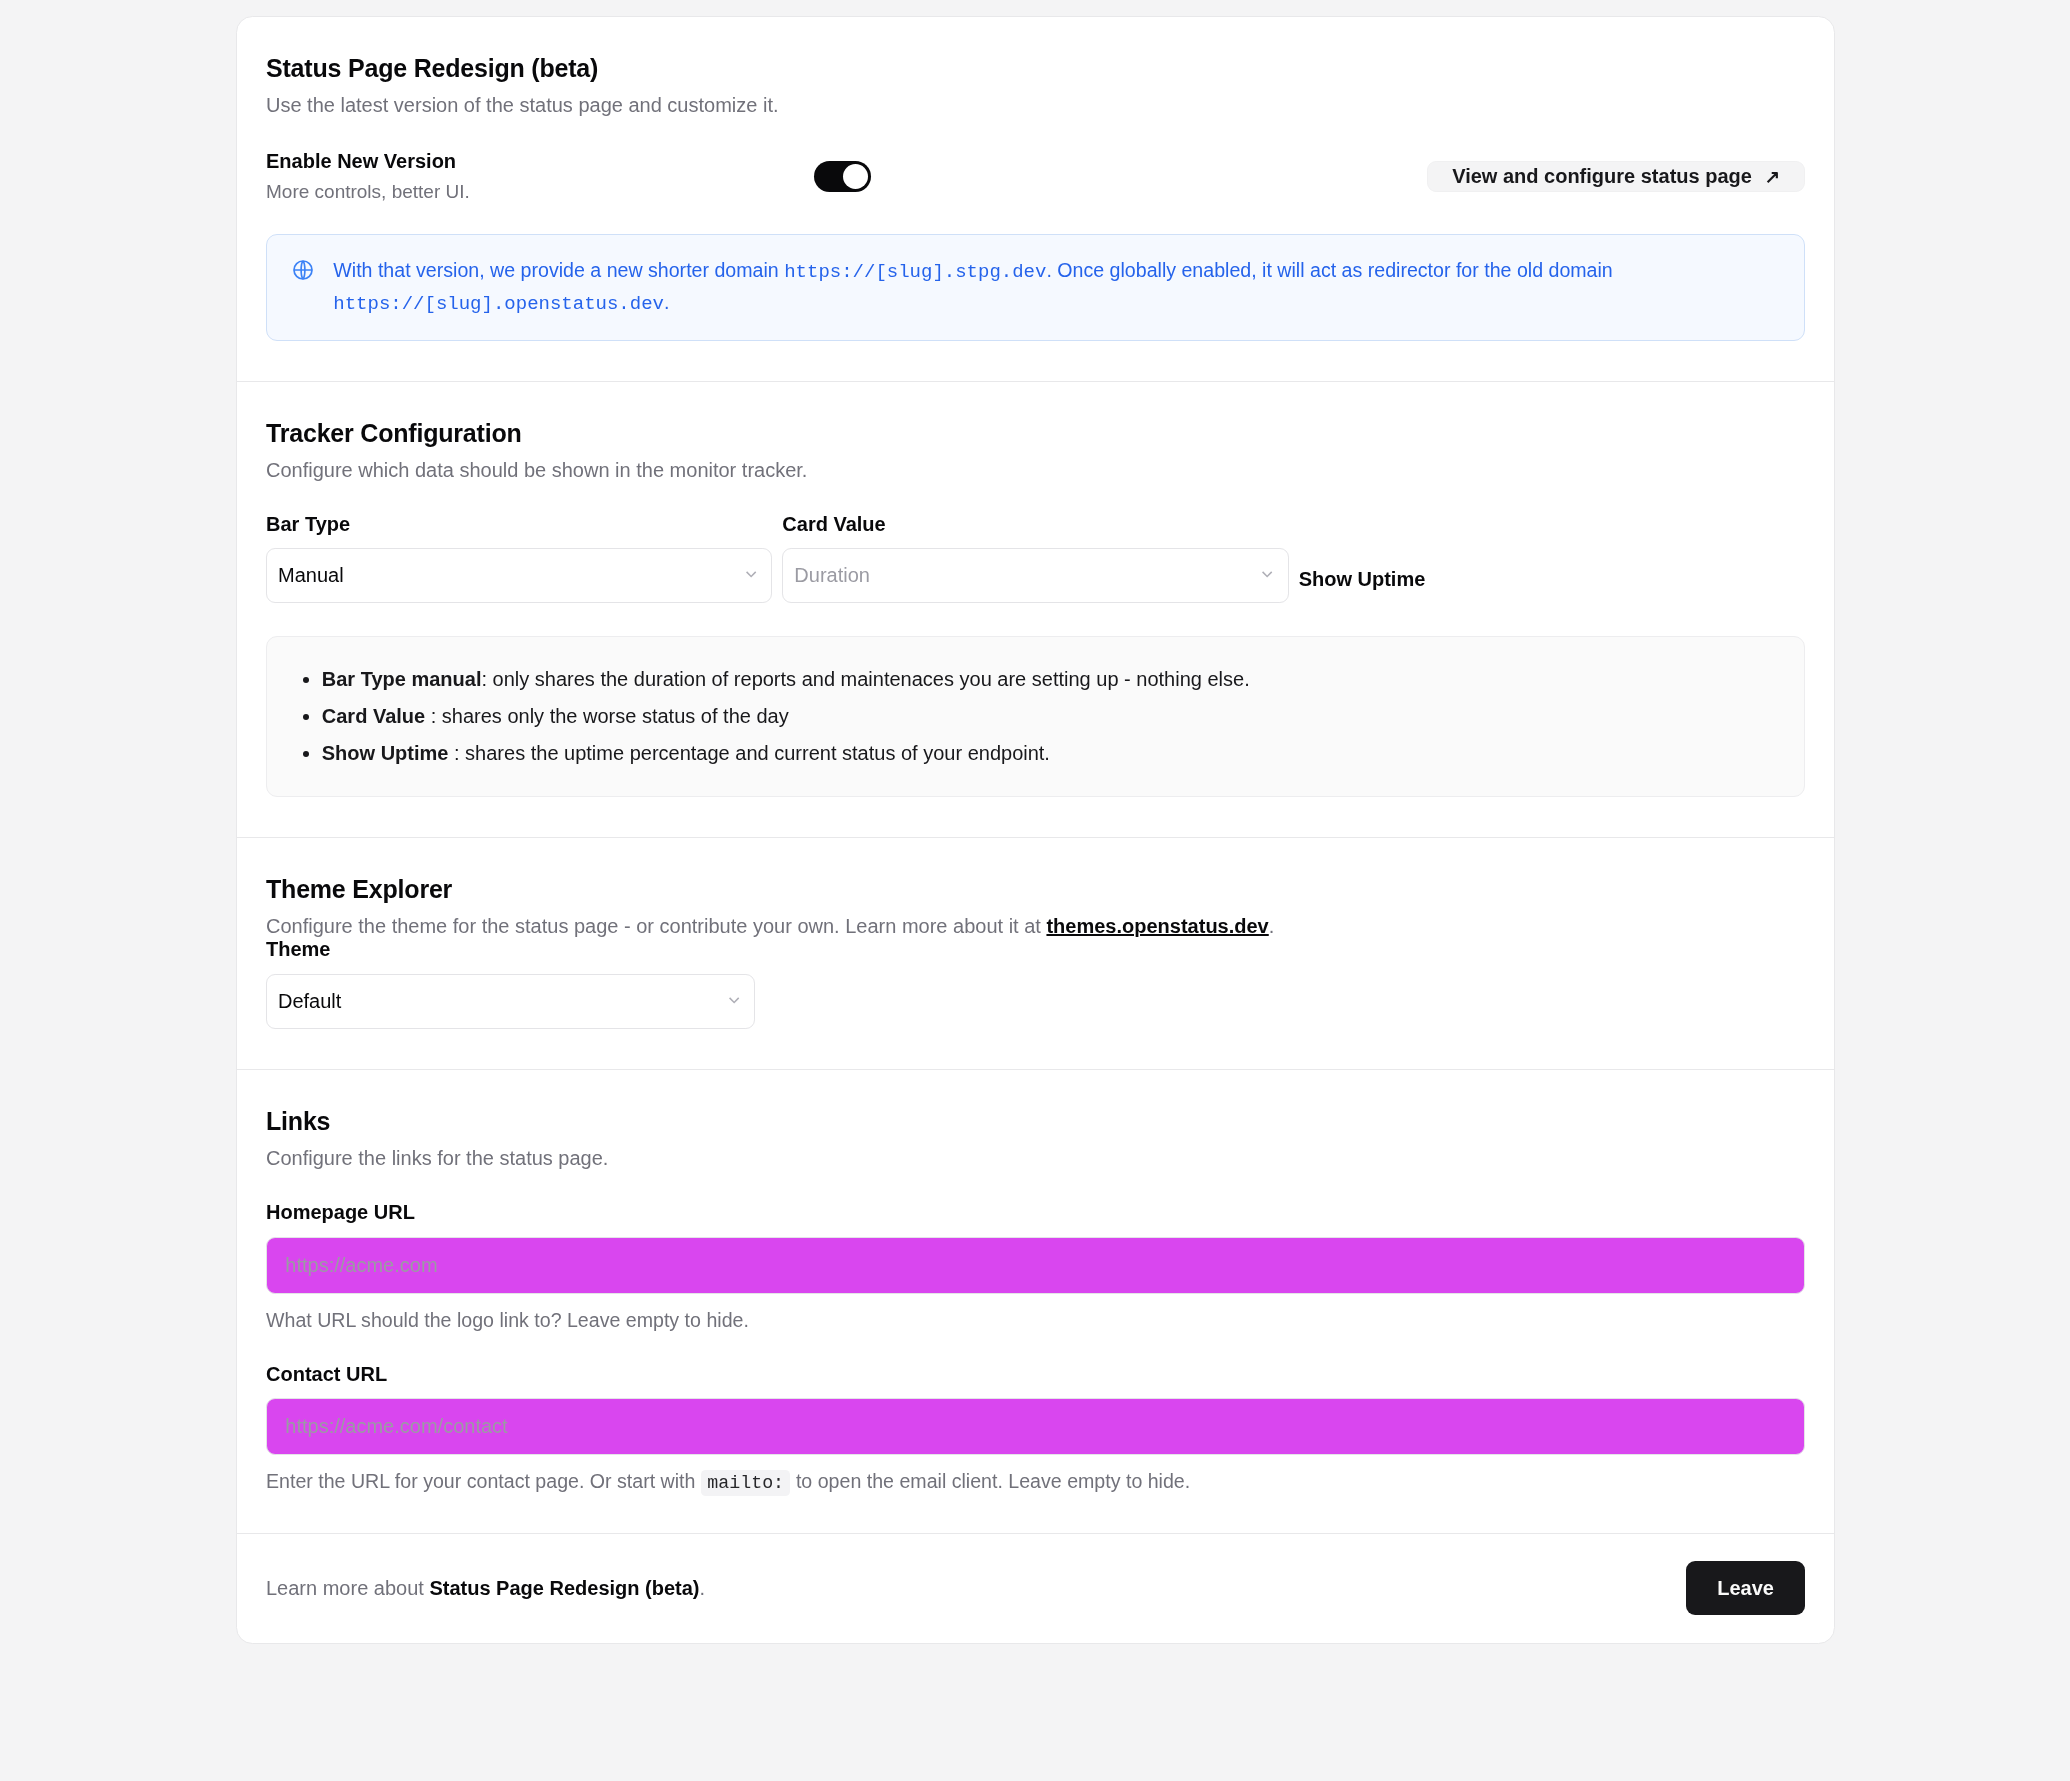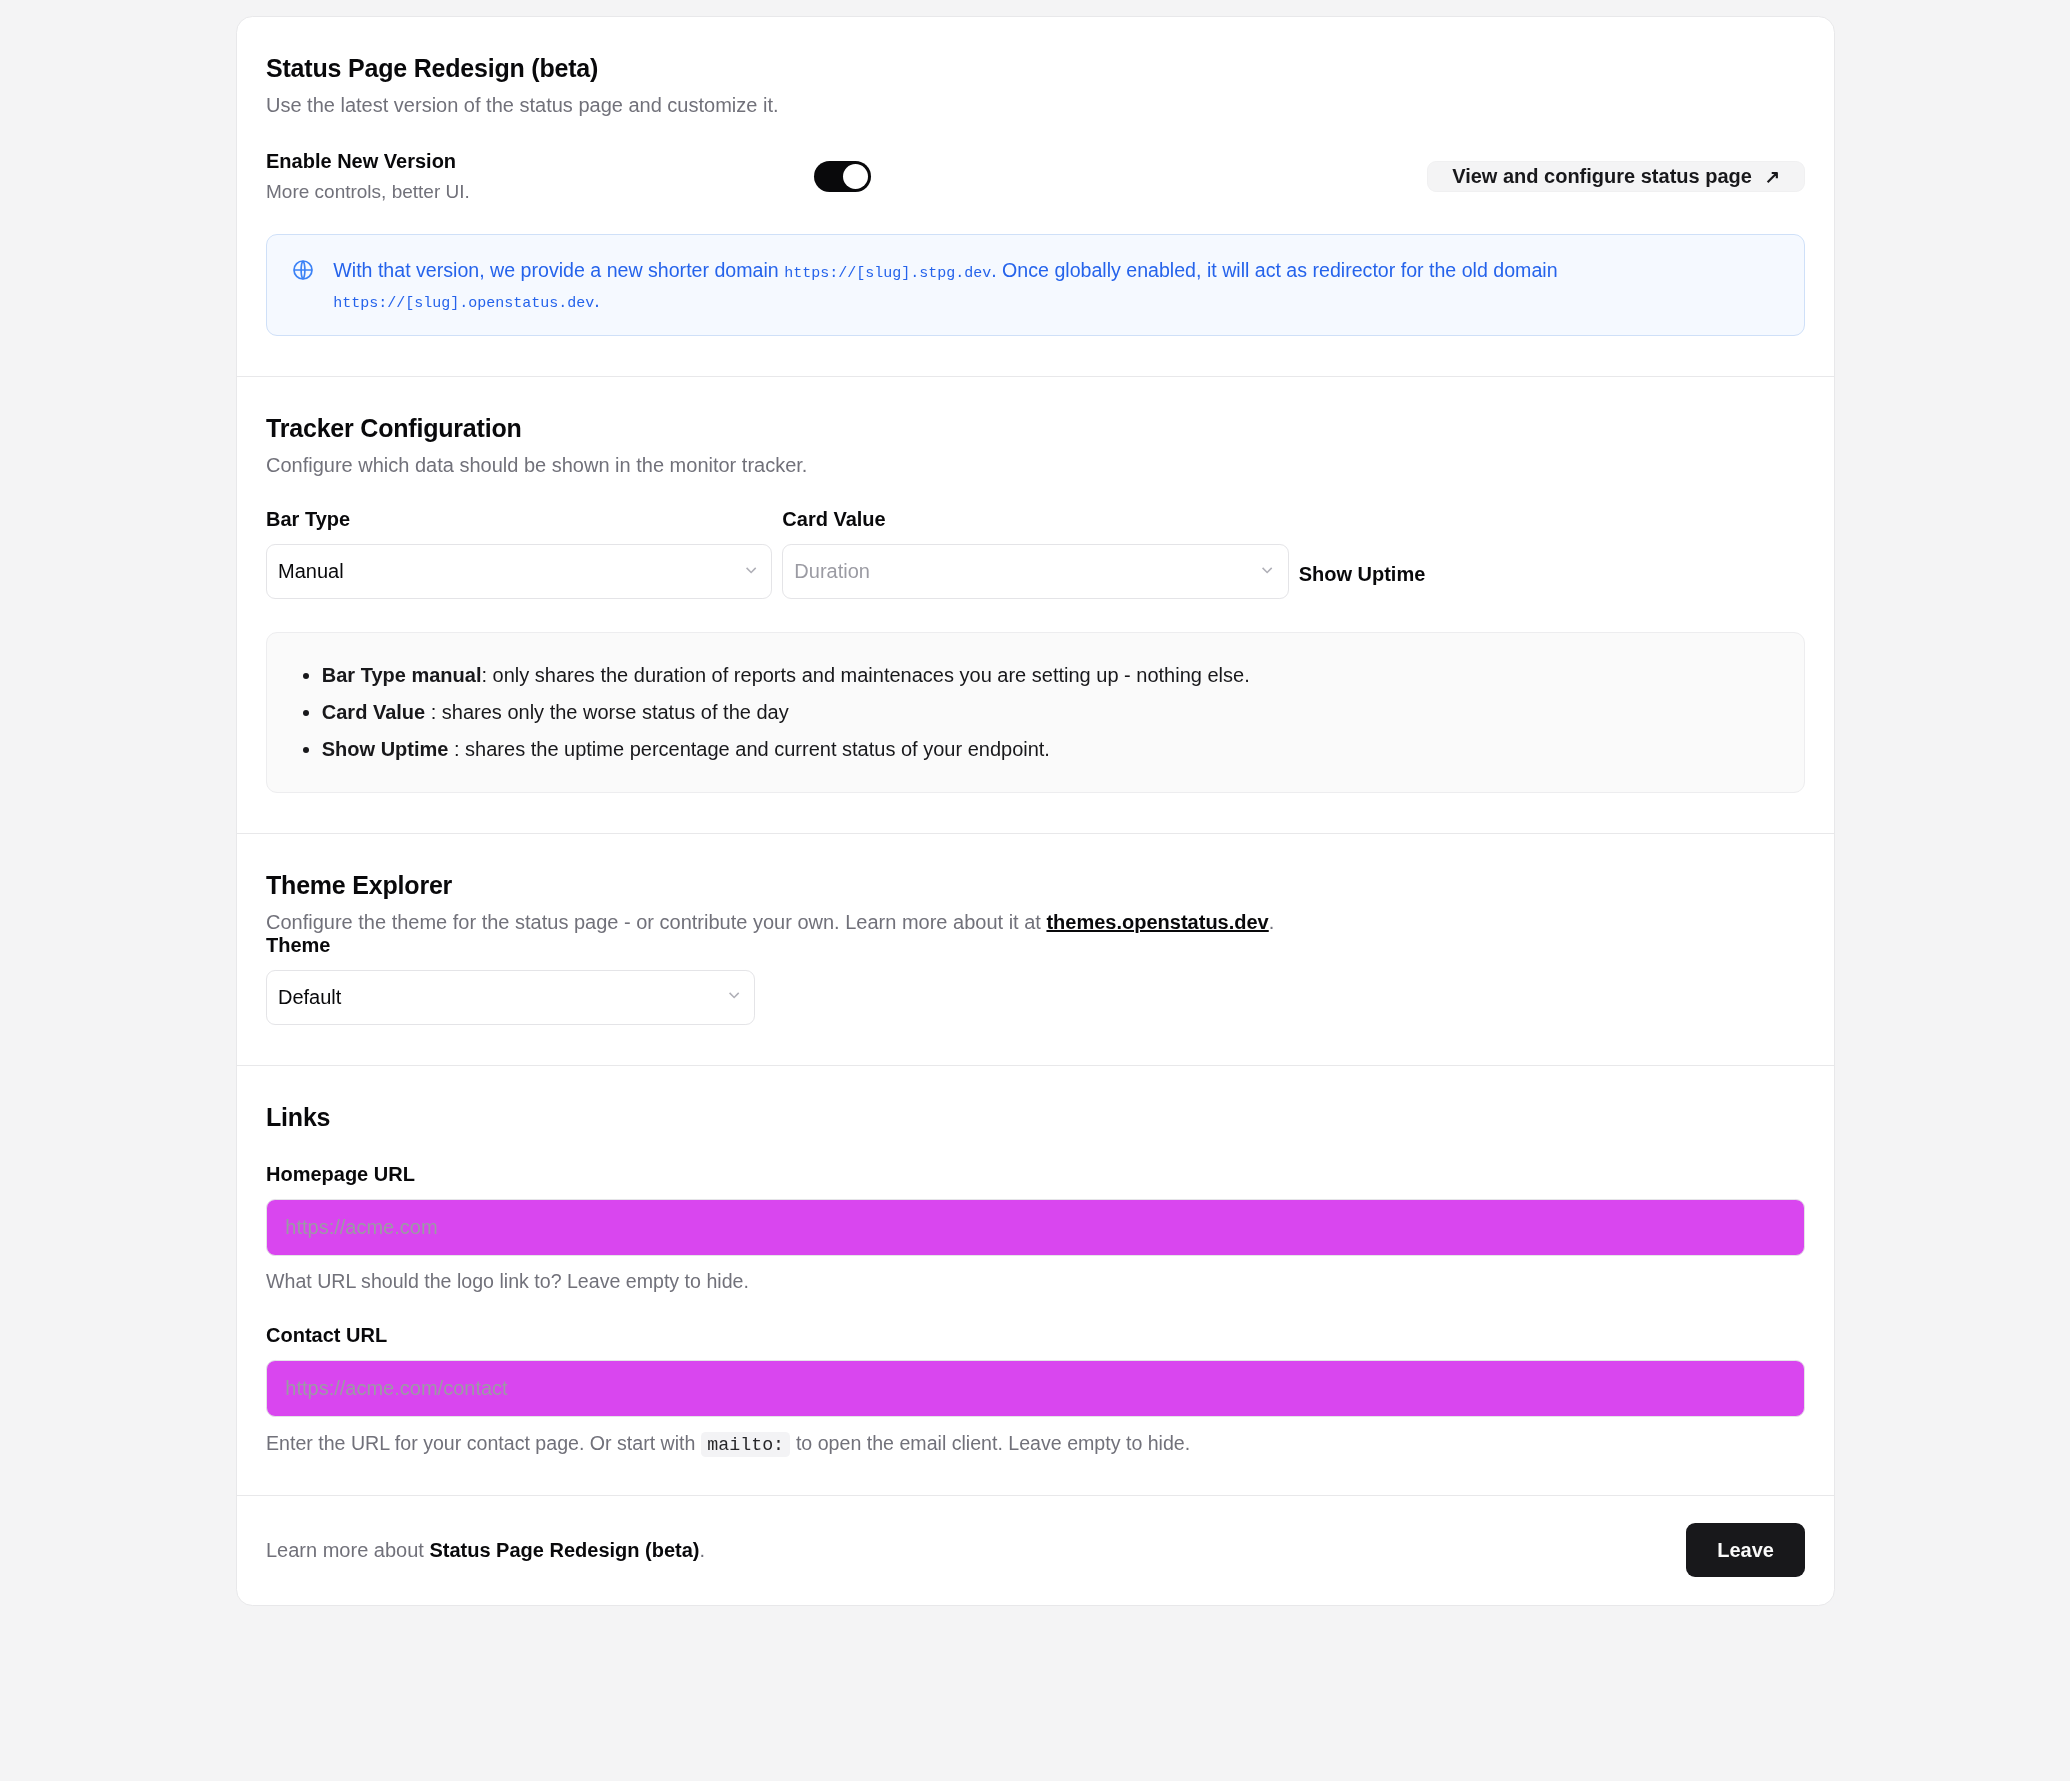--- a/index.html
+++ b/index.html
@@ -112,21 +112,21 @@
     height: 24px;
     color: #3b82f6;
   }
   .banner-text {
     font-size: 19.6px;
     line-height: 1.55;
     color: #2563eb;
   }
   .mono {
     font-family: "Liberation Mono", monospace;
-    font-size: 15px;
+    font-size: 19px;
   }
 
   
   .fields-row {
     display: flex;
     gap: 10px;
     margin-top: 31px;
     align-items: flex-end;
   }
   .field { flex: 1; }
@@ -321,20 +321,21 @@
           <svg viewBox="0 0 24 24" width="18.3" height="18.3" fill="none" stroke="#a1a1aa" stroke-width="2">
               <path d="M6 9l6 6 6-6"></path>
             </svg>
         </span>
       </div>
     </div>
   </div>
 
   <div class="section">
     <h2 class="sec-title">Links</h2>
+    <p class="sec-desc">Configure the links for the status page.</p>
 
     <div class="link-label">Homepage URL</div>
     <input class="text-input" type="text" placeholder="https://acme.com" style="">
     <div class="help">What URL should the logo link to? Leave empty to hide.</div>
 
     <div class="link-label">Contact URL</div>
     <input class="text-input" type="text" placeholder="https://acme.com/contact" style="">
     <div class="help"><span>Enter the URL for your contact page. Or start with </span><code>mailto:</code><span> to open the email client. Leave empty to hide.</span></div>
   </div>
 

